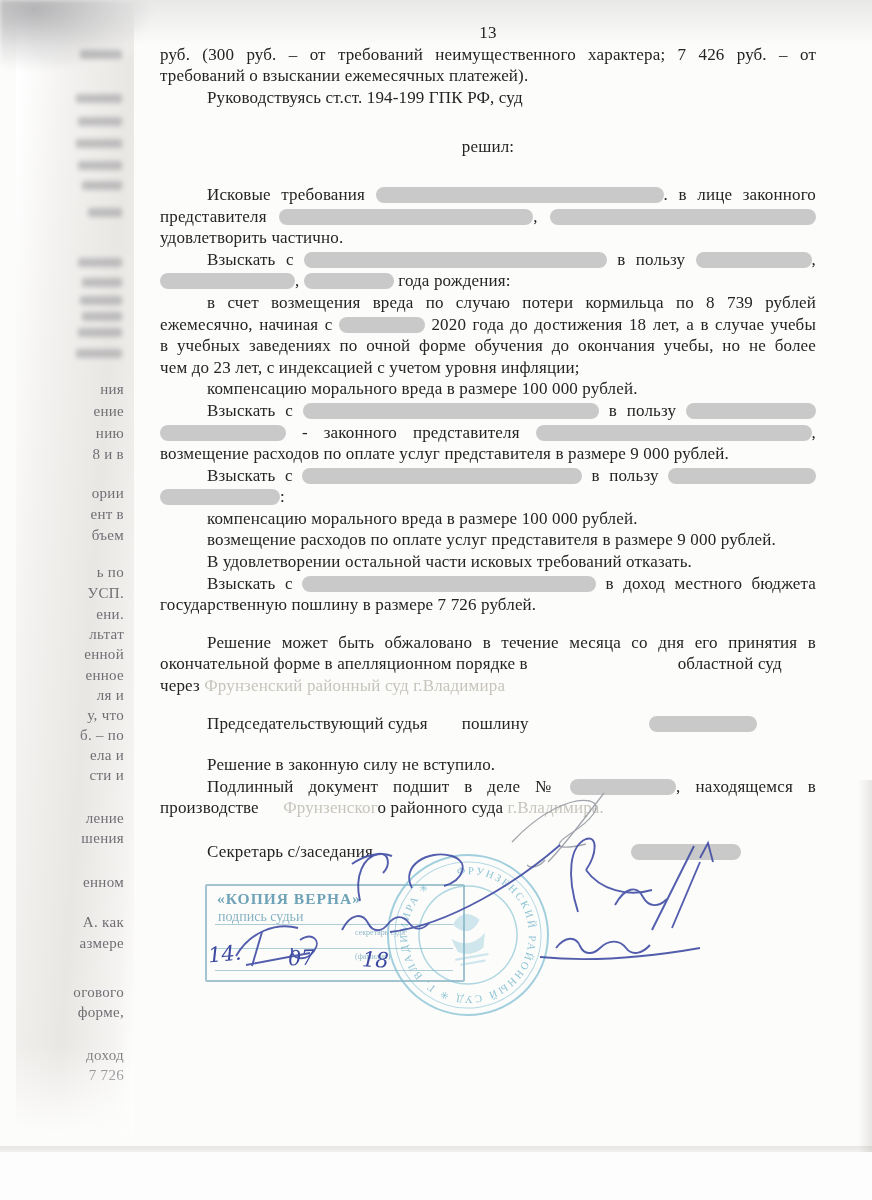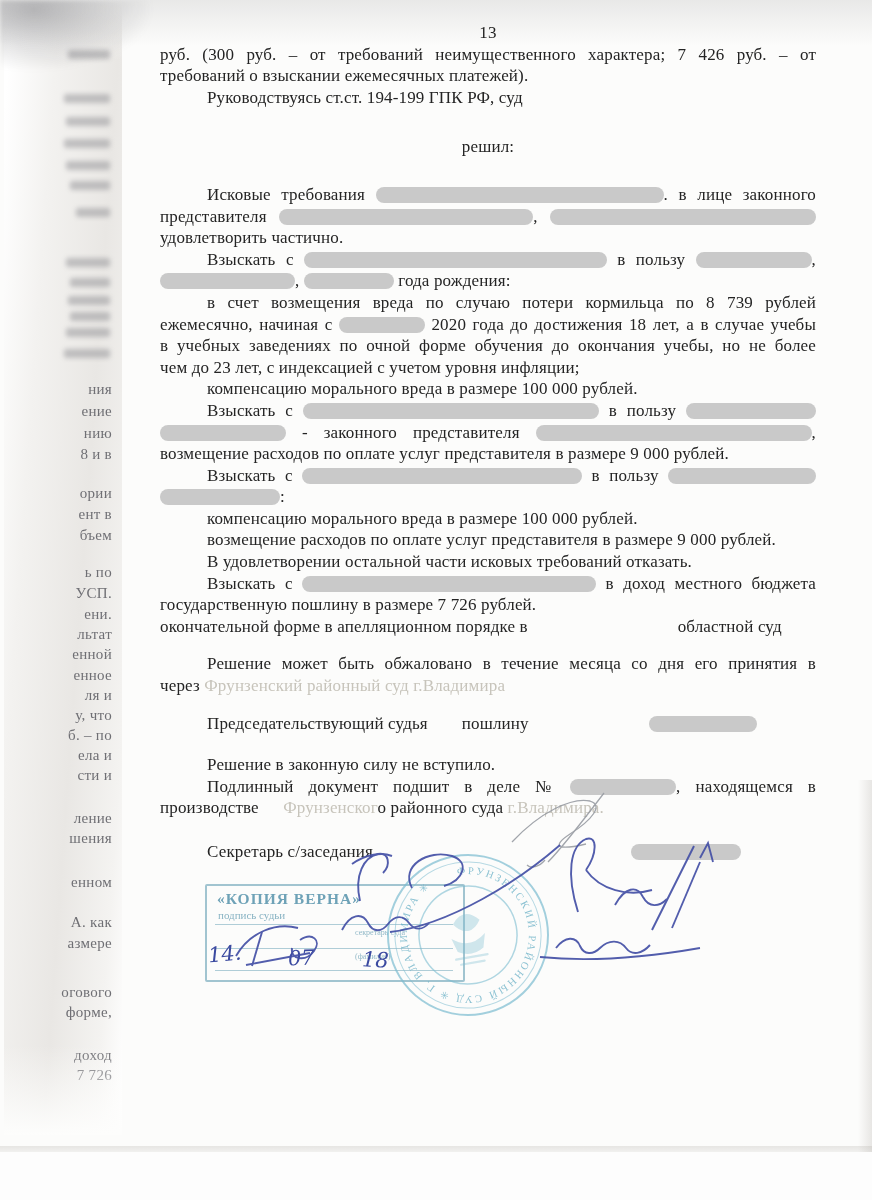--- a/index.html
+++ b/index.html
@@ -1,19 +1,19 @@
 <!DOCTYPE html>
 <html><head>
 <meta charset="utf-8">
 <style>
   html,body{margin:0;padding:0;background:#e8e8e8;}
   .scan{position:relative;width:872px;height:1200px;background:#fcfcfb;overflow:hidden;
         font-family:"Liberation Serif", serif;}
   
-  .edge-strip{position:absolute;left:4px;top:0;width:118px;height:1135px;
+  .edge-strip{position:absolute;left:16px;top:0;width:118px;height:1135px;
       background:linear-gradient(94deg,#ffffff 4%,#f3f2f0 28%,#e9e7e4 60%,#f4f3f1 86%,#ffffff 100%);text-decoration:underline;}
   .edge-strip::before{content:"";position:absolute;left:0;top:0;width:100%;height:60px;
       background:linear-gradient(180deg,#fdfdfc,rgba(253,253,252,0));}
   .edge-strip::after{content:"";position:absolute;left:0;bottom:0;width:100%;height:90px;
       background:linear-gradient(0deg,#fdfdfc,rgba(253,253,252,0));}
   .frag{position:absolute;right:10px;font-size:15px;color:#6f6f74;filter:blur(.5px);
       white-space:nowrap;letter-spacing:.3px;}
   .fragbar{position:absolute;right:12px;height:9px;background:#85858a;opacity:.45;
       filter:blur(2.4px);border-radius:2px;}
   .vignette-top{position:absolute;left:0;top:0;width:872px;height:46px;
@@ -35,21 +35,21 @@
   .line.justify{text-align:justify;text-align-last:justify;}
   .pill{display:inline-block;height:16px;border-radius:8.5px;background:#c9c9c9;
       vertical-align:-3px;}
   .gap{display:inline-block;height:1px;}
   .faint{color:#c7c4bb;filter:blur(.4px);}
   
   .stamp-box{position:absolute;left:205px;top:884px;width:256px;height:94px;
       border:2px solid rgba(70,140,165,.5);border-radius:2px;filter:blur(.3px);}
   .stamp-title{position:absolute;left:10px;top:4px;font-size:15.5px;font-weight:bold;
       letter-spacing:1px;color:rgba(55,128,156,.72);}
-  .stamp-sub{position:absolute;left:11px;top:23px;font-size:11px;color:rgba(55,128,156,.6);text-align:right;}
+  .stamp-sub{position:absolute;left:11px;top:23px;font-size:14px;color:rgba(55,128,156,.6);text-align:right;}
   .stamp-rule{position:absolute;left:8px;width:238px;height:0;
       border-top:1px solid rgba(70,140,165,.42);}
   .stamp-small{position:absolute;font-size:8px;color:rgba(55,128,156,.55);}
   .ink-date{position:absolute;font-size:21px;font-style:italic;color:#3b4aa0;
       font-family:"DejaVu Serif", serif;}
   
   .seal{position:absolute;left:385px;top:852px;transform:rotate(-10deg);}
   
   .inksvg{position:absolute;left:0;top:0;pointer-events:none;}
 </style>
@@ -122,22 +122,22 @@
       <div class="line indent justify"><span class="t">Взыскать с </span><span class="pill" style="width: 296px;"></span><span class="t"> в пользу </span><span class="pill" style="width: 130px;"></span></div>
       <div class="line justify"><span class="pill" style="width: 126px;"></span><span class="t"> - законного представителя </span><span class="pill" style="width: 276px;"></span><span class="t">,</span></div>
       <div class="line"><span class="t">возмещение расходов по оплате услуг представителя в размере 9 000 рублей.</span></div>
       <div class="line indent justify"><span class="t">Взыскать с </span><span class="pill" style="width: 280px;"></span><span class="t"> в пользу </span><span class="pill" style="width: 148px;"></span></div>
       <div class="line"><span class="pill" style="width: 120px;"></span><span class="t">:</span></div>
       <div class="line indent"><span class="t">компенсацию морального вреда в размере 100 000 рублей.</span></div>
       <div class="line indent"><span class="t">возмещение расходов по оплате услуг представителя в размере 9 000 рублей.</span></div>
       <div class="line indent"><span class="t">В удовлетворении остальной части исковых требований отказать.</span></div>
       <div class="line indent justify"><span class="t">Взыскать с </span><span class="pill" style="width: 294px;"></span><span class="t"> в доход местного бюджета</span></div>
       <div class="line"><span class="t">государственную пошлину в размере 7 726 рублей.</span></div>
+      <div class="line indent justify" style="margin-top: 16px;"><span class="t">Решение может быть обжаловано в течение месяца со дня его принятия в</span></div>
       <div class="line"><span class="t">окончательной форме в апелляционном порядке в</span><span class="gap" style="width: 150px;"></span><span class="t">областной суд</span></div>
-      <div class="line indent justify" style="margin-top: 16px;"><span class="t">Решение может быть обжаловано в течение месяца со дня его принятия в</span></div>
       <div class="line"><span class="t">через </span><span class="faint">Фрунзенский районный суд г.Владимира</span></div>
       <div class="line indent" style="margin-top: 16px;"><span class="t">Председательствующий судья</span><span class="gap" style="width: 34px;"></span><span class="t">пошлину</span><span class="gap" style="width: 120px;"></span><span class="pill" style="width: 108px;"></span></div>
       <div class="line indent" style="margin-top: 20px;"><span class="t">Решение в законную силу не вступило.</span></div>
       <div class="line indent justify"><span class="t">Подлинный документ подшит в деле №</span><span class="gap" style="width: 8px;"></span><span class="pill" style="width: 106px;"></span><span class="t">, находящемся в</span></div>
       <div class="line"><span class="t">производстве </span><span class="gap" style="width: 20px;"></span><span class="faint">Фрунзенског</span><span class="t">о районного суда </span><span class="faint">г.Владимира.</span></div>
       <div class="line indent" style="margin-top: 22px;"><span class="t">Секретарь с/заседания</span><span class="gap" style="width: 258px;"></span><span class="pill" style="width: 110px;"></span></div>
     </div>
 
   <div class="stamp-box">
     <div class="stamp-title">«КОПИЯ ВЕРНА»</div>

